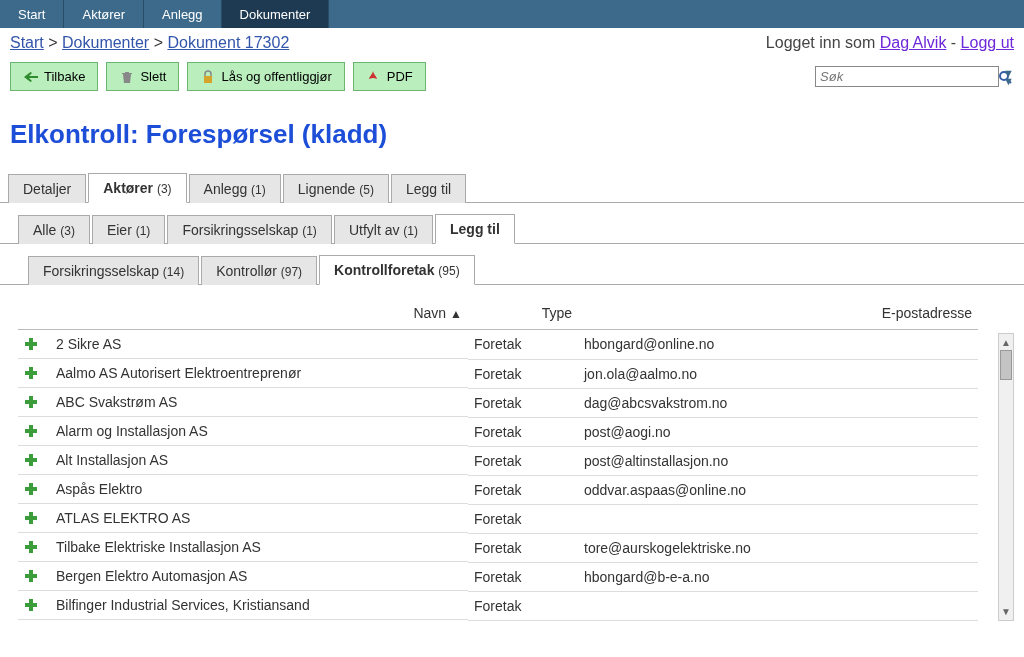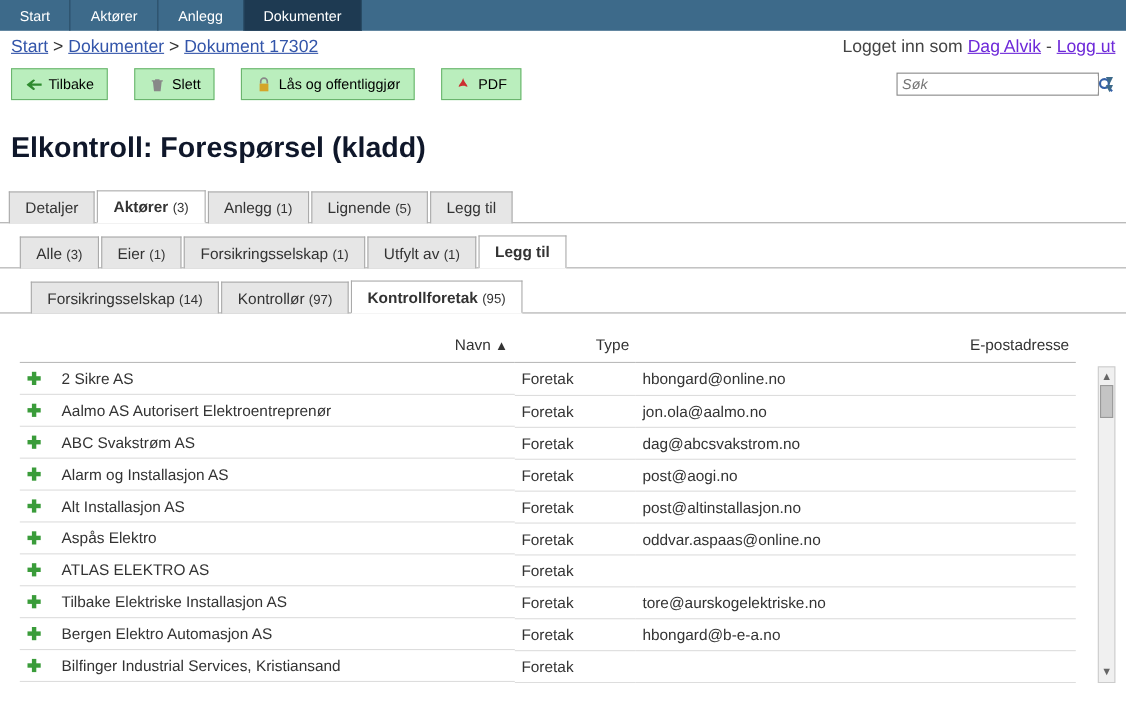--- a/index.html
+++ b/index.html
@@ -37,21 +37,21 @@
       text-decoration: underline;
     }
     .login-info { color: #444; }
     .login-info a { color: #6d28d9; text-decoration: underline; }
     .action-row {
       display: flex;
       justify-content: space-between;
       align-items: center;
       padding: 4px 10px 10px 10px;
     }
-    .action-buttons { display: flex; gap: 24px; justify-content: flex-end; }
+    .action-buttons { display: flex; gap: 8px; justify-content: flex-end; }
     .btn {
       background: #baeebd;
       border: 1px solid #6bb56e;
       padding: 6px 12px;
       font-size: 13px;
       display: flex;
       align-items: center;
       gap: 6px;
       cursor: pointer;
     }
@@ -81,21 +81,21 @@
       flex: 1;
       font-style: italic;
       color: #888;
       font-size: 13px;
     }
     .search-box .mag { color: #3560a8; }
     .chevrons { color: #3d6a8a; cursor: pointer; font-size: 11px; line-height: 8px; }
     h1.page-title {
       font-size: 26px;
       font-weight: bold;
-      color: #0f172a;
+      color: #1d4ed8;
       padding: 18px 10px 22px 10px;
     }
     .tabs-row {
       display: flex;
       border-bottom: 1px solid #aaa;
       padding-left: 8px;
       align-items: flex-end;
     }
     .tab {
       padding: 6px 14px;

